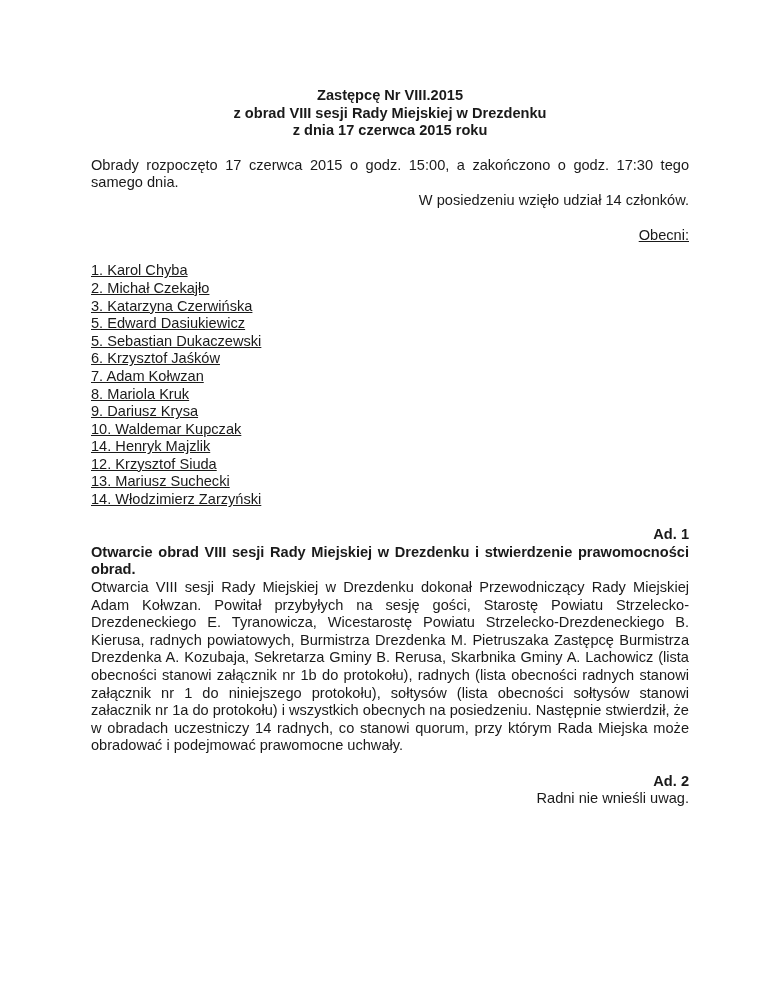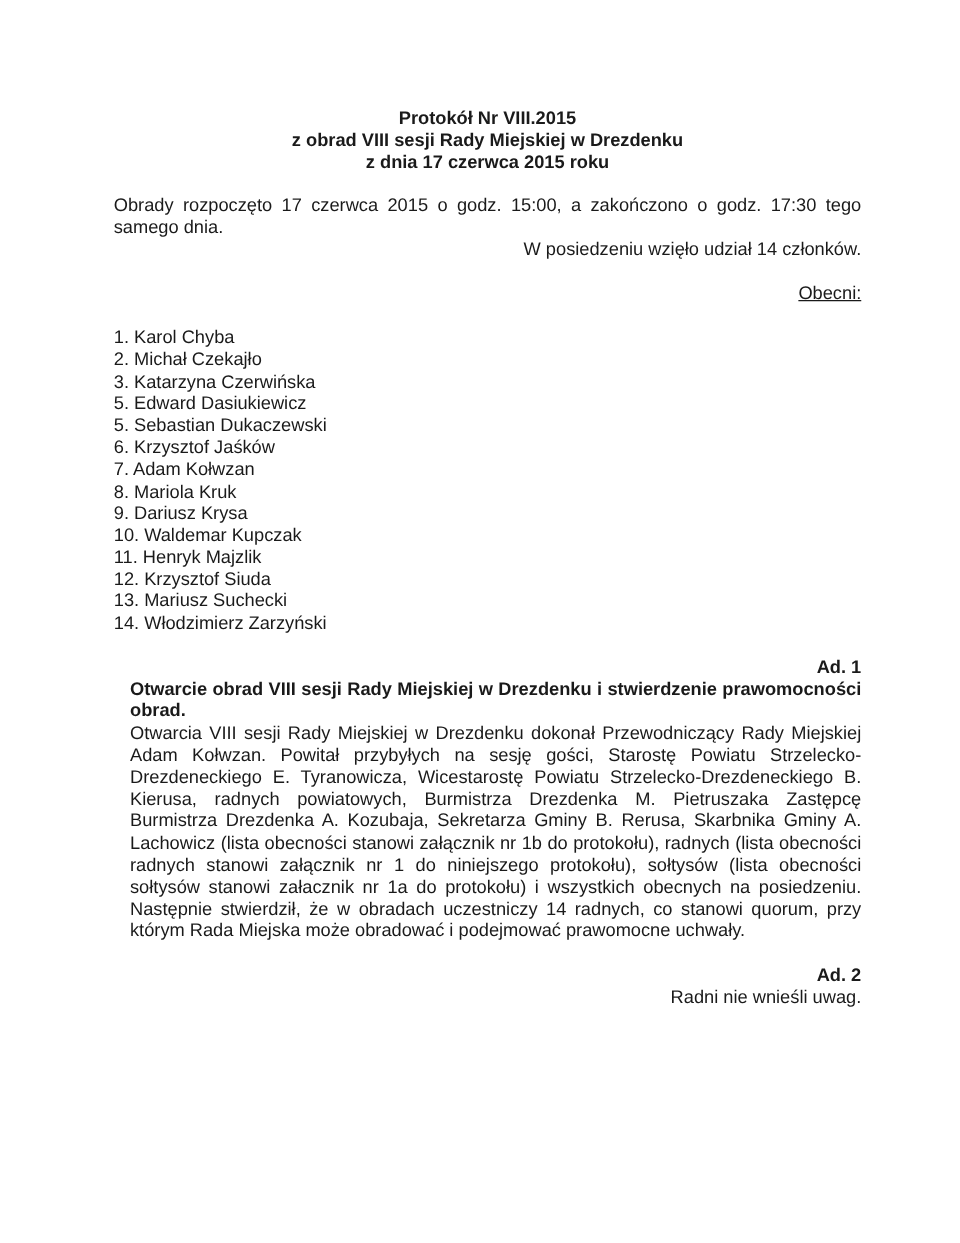--- a/index.html
+++ b/index.html
@@ -36,32 +36,33 @@
     .justify {
       text-align: justify;
       text-align-last: left;
     }
     .gap { height: 17.6px; }
     .underline { text-decoration: underline; }
     ol.members {
       list-style: none;
       margin: 0;
       padding: 0;
+      text-decoration: underline;
     }
     ol.members li { line-height: 17.6px; }
     .bold { font-weight: bold; }
-    .section { margin-top: 17.6px; margin-left: 13px; }
+    .section { margin-top: 17.6px; }
   </style>
 </head>
 <body>
 
 <div class="page">
 
   <div class="title-block">
-    <div>Protokół Nr VIII.2015</div>
+    <div>Zastępcę Nr VIII.2015</div>
     <div>z obrad VIII sesji Rady Miejskiej w Drezdenku</div>
     <div>z dnia 17 czerwca 2015 roku</div>
   </div>
 
   <p class="justify">Obrady rozpoczęto 17 czerwca 2015 o godz. 15:00, a zakończono o godz. 17:30 tego samego dnia.</p>
   <p>W posiedzeniu wzięło udział 14 członków.</p>
 
   <div class="gap"></div>
 
   <p class="underline">Obecni:</p>
@@ -72,21 +73,21 @@
     <li>1. Karol Chyba</li>
     <li>2. Michał Czekajło</li>
     <li>3. Katarzyna Czerwińska</li>
     <li>5. Edward Dasiukiewicz</li>
     <li>5. Sebastian Dukaczewski</li>
     <li>6. Krzysztof Jaśków</li>
     <li>7. Adam Kołwzan</li>
     <li>8. Mariola Kruk</li>
     <li>9. Dariusz Krysa</li>
     <li>10. Waldemar Kupczak</li>
-    <li>11. Henryk Majzlik</li>
+    <li>14. Henryk Majzlik</li>
     <li>12. Krzysztof Siuda</li>
     <li>13. Mariusz Suchecki</li>
     <li>14. Włodzimierz Zarzyński</li>
   </ol>
 
   <div class="section">
     <p class="bold">Ad. 1</p>
     <p class="bold justify">Otwarcie obrad VIII sesji Rady Miejskiej w Drezdenku i stwierdzenie prawomocności obrad.</p>
     <p class="justify">Otwarcia VIII sesji Rady Miejskiej w Drezdenku dokonał Przewodniczący Rady Miejskiej Adam Kołwzan. Powitał przybyłych na sesję gości, Starostę Powiatu Strzelecko-Drezdeneckiego E. Tyranowicza, Wicestarostę Powiatu Strzelecko-Drezdeneckiego B. Kierusa, radnych powiatowych, Burmistrza Drezdenka M. Pietruszaka Zastępcę Burmistrza Drezdenka A. Kozubaja,  Sekretarza Gminy B. Rerusa,  Skarbnika Gminy A. Lachowicz (lista obecności stanowi załącznik nr 1b do protokołu), radnych (lista obecności radnych stanowi załącznik nr 1 do niniejszego protokołu), sołtysów (lista obecności sołtysów stanowi załacznik nr 1a do protokołu) i wszystkich obecnych na posiedzeniu. Następnie stwierdził, że w obradach uczestniczy 14 radnych, co stanowi quorum, przy którym Rada Miejska może obradować i podejmować prawomocne uchwały.</p>
   </div>

